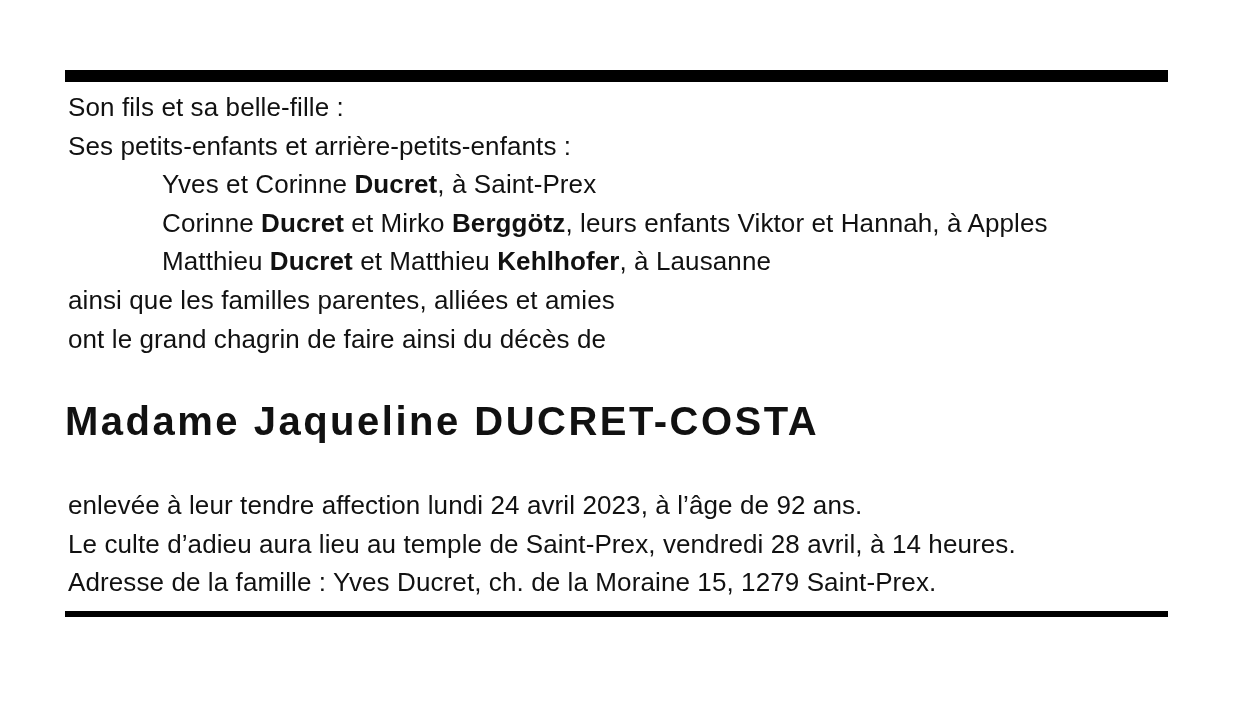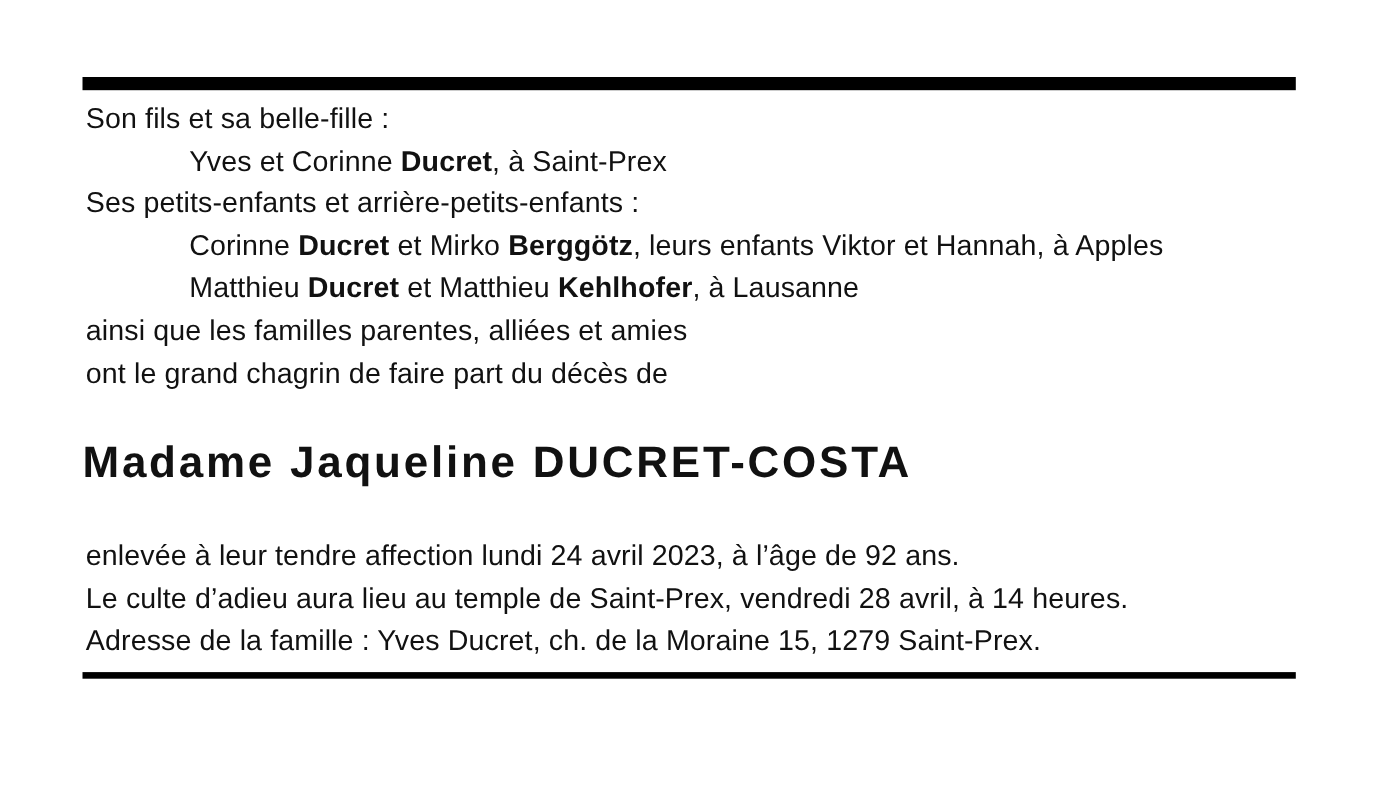--- a/index.html
+++ b/index.html
@@ -11,21 +11,21 @@
     position: relative;
     width: 1260px;
     height: 718px;
     background: #ffffff;
     overflow: hidden;
     font-family: "Liberation Sans", "DejaVu Sans", sans-serif;
     color: #111111;
   }
   .notice {
     position: absolute;
-    left: 75px;
+    left: 65px;
     top: 0;
     width: 1103px;
   }
   .rule {
     background: #000000;
     width: 100%;
   }
   .rule-top {
     margin-top: 70px;
     height: 12px;
@@ -69,26 +69,26 @@
 </head>
 <body>
 
 <div class="page">
   <div class="notice">
 
     <div class="rule rule-top"></div>
 
     <div class="text-block family-block">
       <p class="line"><span>Son fils et sa belle-fille :</span></p>
+      <p class="line"><span>Ses petits-enfants et arrière-petits-enfants :</span></p>
       <p class="line indent"><span>Yves et Corinne </span><span class="b">Ducret</span><span>, à Saint-Prex</span></p>
-      <p class="line"><span>Ses petits-enfants et arrière-petits-enfants :</span></p>
       <p class="line indent"><span>Corinne </span><span class="b">Ducret</span><span> et Mirko </span><span class="b">Berggötz</span><span>, leurs enfants Viktor et Hannah, à Apples</span></p>
       <p class="line indent"><span>Matthieu </span><span class="b">Ducret</span><span> et Matthieu </span><span class="b">Kehlhofer</span><span>, à Lausanne</span></p>
       <p class="line"><span>ainsi que les familles parentes, alliées et amies</span></p>
-      <p class="line"><span>ont le grand chagrin de faire part du décès de</span></p>
+      <p class="line"><span>ont le grand chagrin de faire ainsi du décès de</span></p>
     </div>
 
     <h1 class="title">Madame Jaqueline DUCRET-COSTA</h1>
 
     <div class="text-block details-block">
       <p class="line"><span>enlevée à leur tendre affection lundi 24 avril 2023, à l’âge de 92 ans.</span></p>
       <p class="line"><span>Le culte d’adieu aura lieu au temple de Saint-Prex, vendredi 28 avril, à 14 heures.</span></p>
       <p class="line"><span>Adresse de la famille : Yves Ducret, ch. de la Moraine 15, 1279 Saint-Prex.</span></p>
     </div>
 

